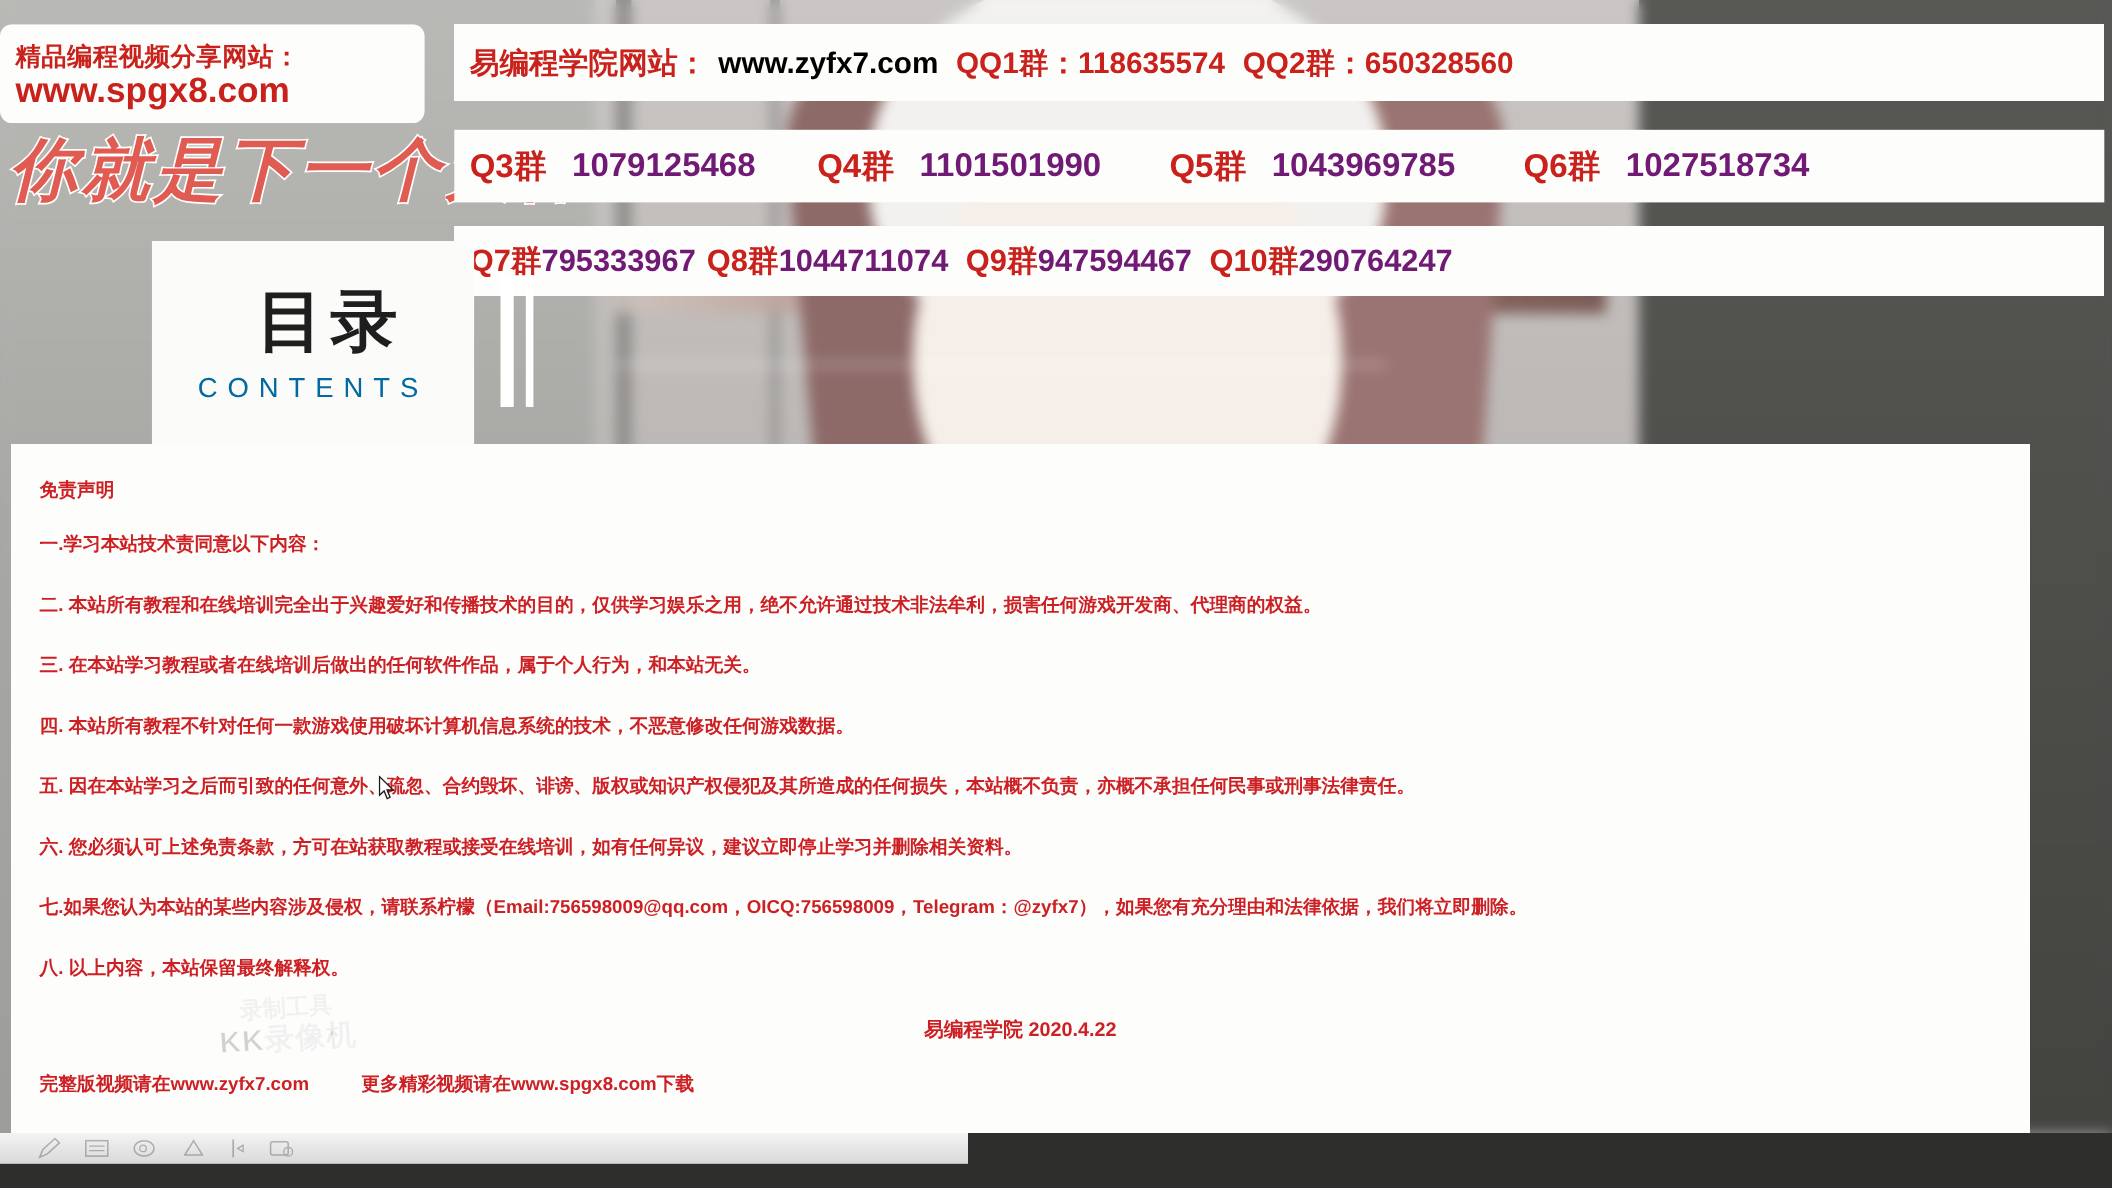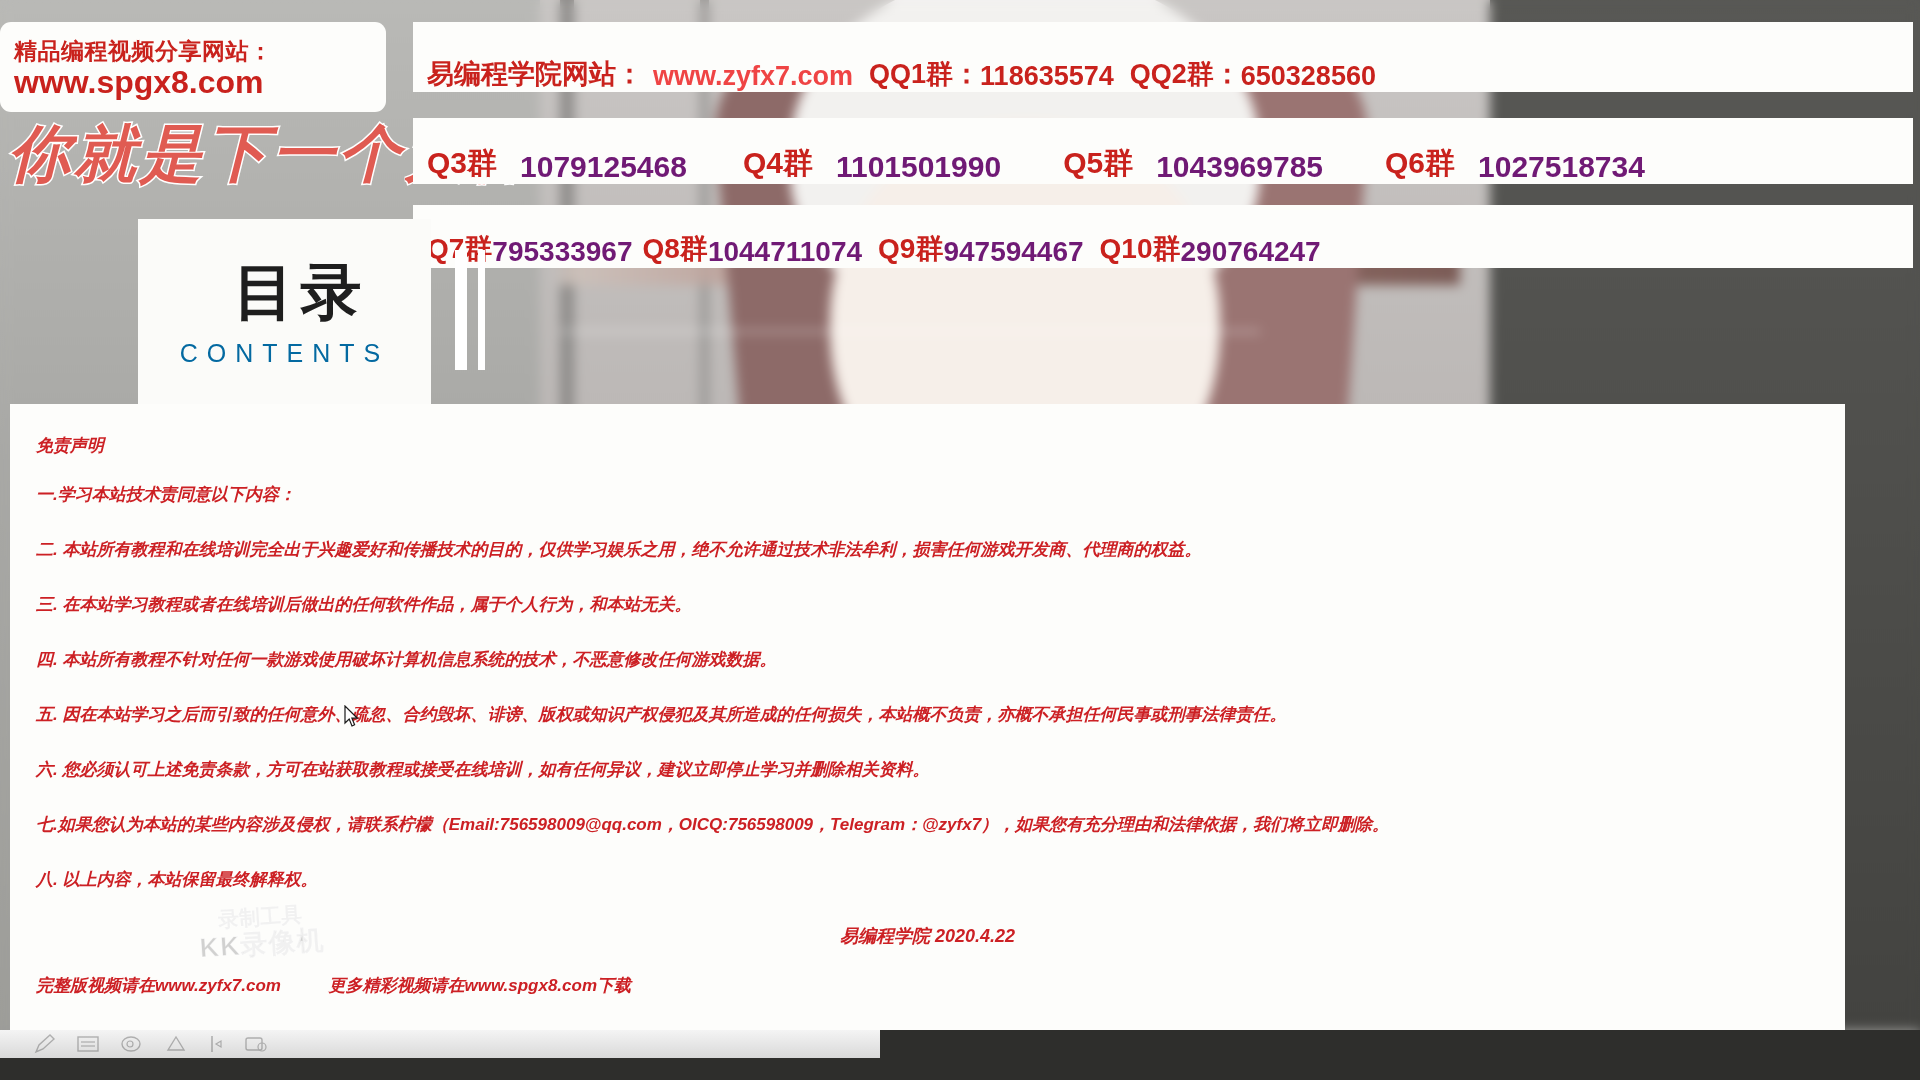--- a/index.html
+++ b/index.html
@@ -47,37 +47,37 @@
                    background:#2e2e2c; }
   .chrome-strip  { position:absolute; left:0; bottom:22px; width:880px; height:28px;
                    background:linear-gradient(180deg,#f4f4f4 0%,#d9d9d9 100%); }
   .mini-icons { position:absolute; left:34px; bottom:26px; display:flex; gap:20px;
                 align-items:center; opacity:.34; }
   .mini-icons svg { display:block; }
 
   
   .promo {
     position:absolute; background:#fdfdfb;
-    display:flex; align-items:flex-end;
+    display:flex; align-items:center;
     font-weight:bold; white-space:nowrap;
   }
   .promo-left {
     left:0; top:22px; width:386px; height:90px;
     flex-direction:column; align-items:flex-start; justify-content:center;
     padding-left:14px; color:#c9221d;border-radius:11px;
   }
   .promo-left .l1 { font-size:23px; line-height:30px; letter-spacing:.5px; }
   .promo-left .l2 { font-size:32px; line-height:32px; }
 
   .promo-row { left:413px; padding-left:14px; color:#c9221d; }
   .promo-r1 { top:22px;  width:1500px; height:70px; font-size:27px; }
   .promo-r2 { top:118px; width:1500px; height:66px; font-size:30px;gap:23px; }
   .promo-r3 { top:205px; width:1500px; height:63px; font-size:28px; }
   .green { color:#701a75; font-weight:bold; }
-  .greenlink { color:#ef4444; font-weight:bold; }
+  .greenlink { color:#000000; font-weight:bold; }
   .gap { display:inline-block; width:16px; }
   .gap-s { display:inline-block; width:10px; }
 
   
   .headline {
     position:absolute; left:8px; top:112px; width:640px; height:78px;
     font-size:62px; font-weight:bold; color:#e05b52; letter-spacing:4px;
     -webkit-text-stroke:3px #ffffff; paint-order:stroke fill;
     font-style:italic; white-space:nowrap; overflow:hidden;
   }
@@ -90,21 +90,21 @@
   }
   .contents-cn { font-size:61px; font-weight:bold; color:#1e1e1e; letter-spacing:6px; line-height:70px;margin-left:32px; }
   .contents-en { font-size:25px; color:#0369a1; letter-spacing:9px; margin-top:12px; }
   .contents-bar { position:absolute; left:455px; top:250px; width:12px; height:120px; background:#ffffff; }
   .contents-bar2{ position:absolute; left:478px; top:250px; width:7px;  height:120px; background:#ffffff; }
 
   
   .slide {
     position:absolute; left:10px; top:404px; width:1835px; height:645px;
     background:#fdfdfb; color:#cc2024;
-    font-weight:bold; padding:30px 26px 0 26px;font-style:italic;
+    font-weight:bold; padding:30px 26px 0 26px;
   }
   .d-title { font-size:17px; margin-bottom:27px; }
   .d-line  { font-size:17px; margin-bottom:33px; line-height:22px; }
   .d-sign  { font-size:18px; text-align:center; margin-top:12px; }
   .d-foot  { font-size:17px; margin-top:26px; }
   .d-foot .fgap { display:inline-block; width:38px; }
 
   
   .watermark {
     position:absolute; left:152px; top:905px; width:220px; height:80px;

